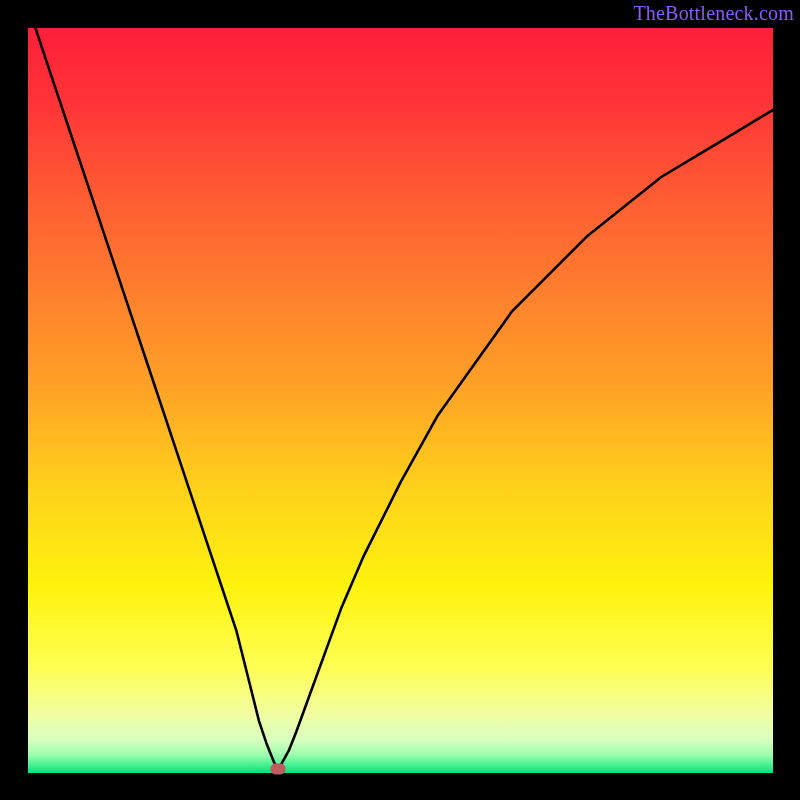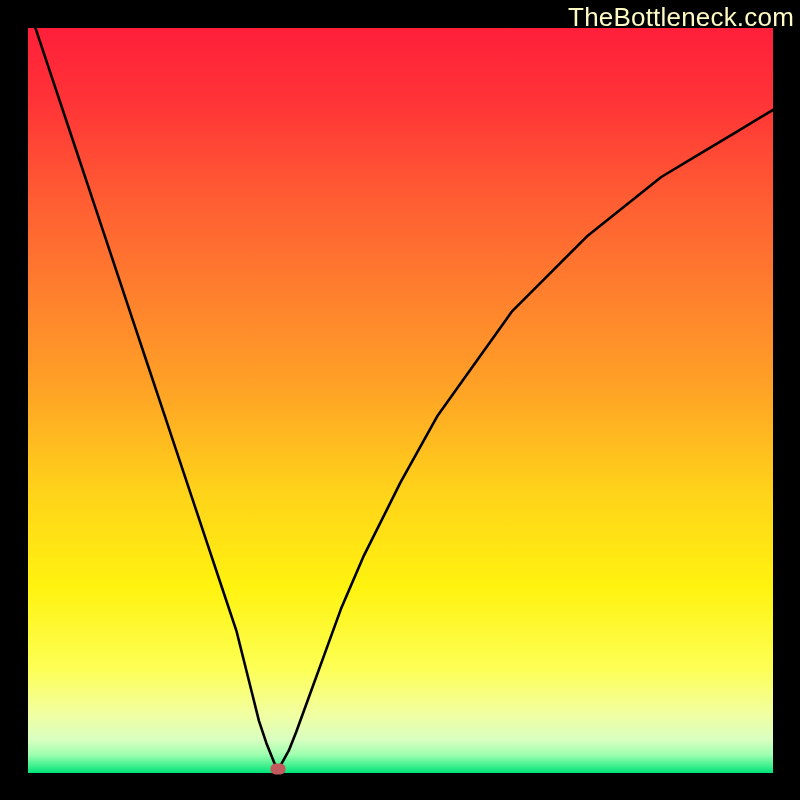--- a/index.html
+++ b/index.html
@@ -23,24 +23,25 @@
     position: absolute;
     left: 0;
     top: 0;
     width: 745px;
     height: 745px;
   }
   .watermark {
     position: absolute;
     top: 2px;
     right: 6px;
-    color: #fef9c3;
-    font-size: 26px;
+    color: #8b5cf6;
+    font-size: 20px;
     font-weight: 500;
     letter-spacing: 0.2px;
+    font-family: Liberation Serif, serif;
   }
   .marker {
     position: absolute;
     width: 15px;
     height: 11px;
     background: #c2595c;
     border-radius: 5px;
     transform: translate(-50%, -50%);
   }
 </style>

